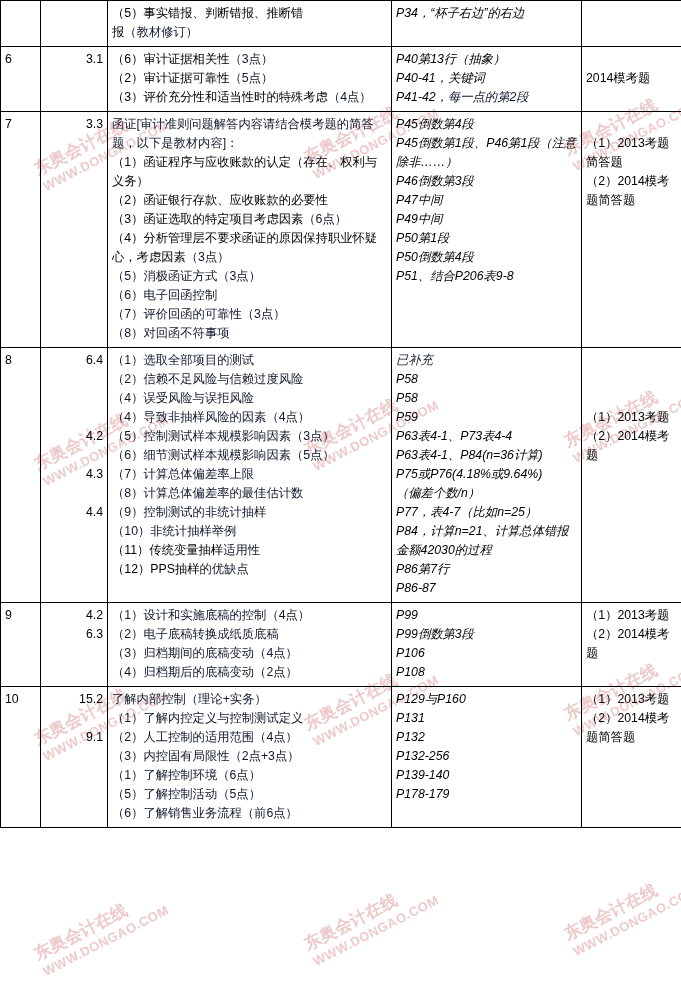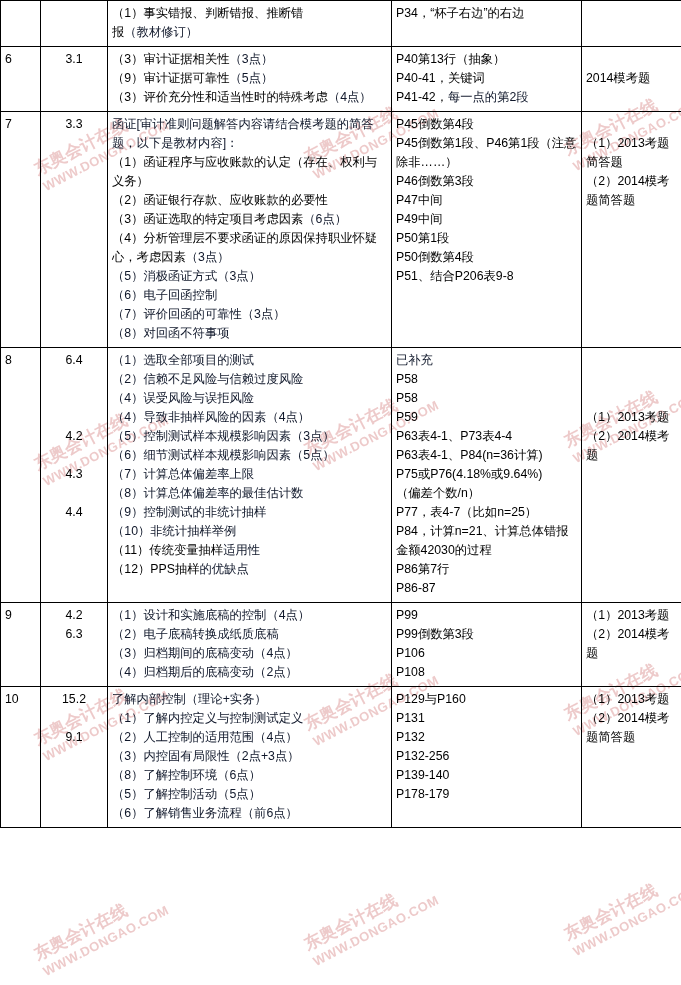--- a/index.html
+++ b/index.html
@@ -35,28 +35,29 @@
     color: #000000;
     background: transparent;
   }
   td.c-no {
     width: 40px;
     text-align: left;
     padding-left: 6px;
   }
   td.c-sec {
     width: 65px;
-    text-align: center;
+    text-align: right;
     padding-left: 6px;
   }
   td.c-item {
     width: 282px;
   }
   td.c-page {
     width: 190px;
+    font-style: italic;
   }
   td.c-note {
     width: 100px;
   }
   
   .row-line {
     display: block;
     white-space: nowrap;
     overflow: visible;
   }
@@ -160,36 +161,36 @@
       <col style="width:67px">
       <col style="width:284px">
       <col style="width:190px">
       <col style="width:100px">
     </colgroup>
     <tbody id="tbody">
         <tr>
           <td class="c-no"></td>
           <td class="c-sec sec-cell"></td>
           <td class="c-item">
-            <div class="row-line wrap"><span class="dark">（1）事实错报、判断错报、推断错</span></div>
+            <div class="row-line wrap"><span class="dark">（5）事实错报、判断错报、推断错</span></div>
             <div class="row-line wrap"><span class="dark">报</span><span class="red">（教材修订）</span></div>
           </td>
           <td class="c-page">
             <div class="row-line wrap"><span class="dark">P34，“杯子右边”的右边</span></div>
           </td>
           <td class="c-note"></td>
         </tr>
         <tr>
           <td class="c-no">6</td>
           <td class="c-sec sec-cell">
             <div>3.1</div>
           </td>
           <td class="c-item">
-            <div class="row-line wrap"><span class="dark">（3）审计证据相关性</span><span class="red">（3点）</span></div>
-            <div class="row-line wrap"><span class="dark">（9）审计证据可靠性</span><span class="red">（5点）</span></div>
+            <div class="row-line wrap"><span class="dark">（6）审计证据相关性</span><span class="red">（3点）</span></div>
+            <div class="row-line wrap"><span class="dark">（2）审计证据可靠性</span><span class="red">（5点）</span></div>
             <div class="row-line wrap"><span class="dark">（3）评价充分性和适当性时的特殊考虑</span><span class="red">（4点）</span></div>
           </td>
           <td class="c-page">
             <div class="row-line wrap"><span class="dark">P40第13行（抽象）</span></div>
             <div class="row-line wrap"><span class="dark">P40-41，关键词</span></div>
             <div class="row-line wrap"><span class="dark">P41-42，</span><span class="red">每一点的第2段</span></div>
           </td>
           <td class="c-note">
             <span class="spacer"></span>
             <div class="row-line wrap"><span class="dark">2014模考题</span></div>
@@ -304,21 +305,21 @@
           <td class="c-sec sec-cell">
             <div>15.2</div>
             <span class="spacer"></span>
             <div>9.1</div>
           </td>
           <td class="c-item">
             <div class="row-line wrap"><span class="red">了解内部控制（理论+实务）</span></div>
             <div class="row-line wrap"><span class="red">（1）了解内控定义与控制测试定义</span></div>
             <div class="row-line wrap"><span class="red">（2）人工控制的适用范围（4点）</span></div>
             <div class="row-line wrap"><span class="red">（3）内控固有局限性（2点+3点）</span></div>
-            <div class="row-line wrap"><span class="red">（8）了解控制环境（6点）</span></div>
+            <div class="row-line wrap"><span class="red">（1）了解控制环境（6点）</span></div>
             <div class="row-line wrap"><span class="red">（5）了解控制活动（5点）</span></div>
             <div class="row-line wrap"><span class="red">（6）了解销售业务流程（前6点）</span></div>
           </td>
           <td class="c-page">
             <div class="row-line wrap"><span class="dark">P129与P160</span></div>
             <div class="row-line wrap"><span class="dark">P131</span></div>
             <div class="row-line wrap"><span class="dark">P132</span></div>
             <div class="row-line wrap"><span class="dark">P132-256</span></div>
             <div class="row-line wrap"><span class="dark">P139-140</span></div>
             <div class="row-line wrap"><span class="dark">P178-179</span></div>

